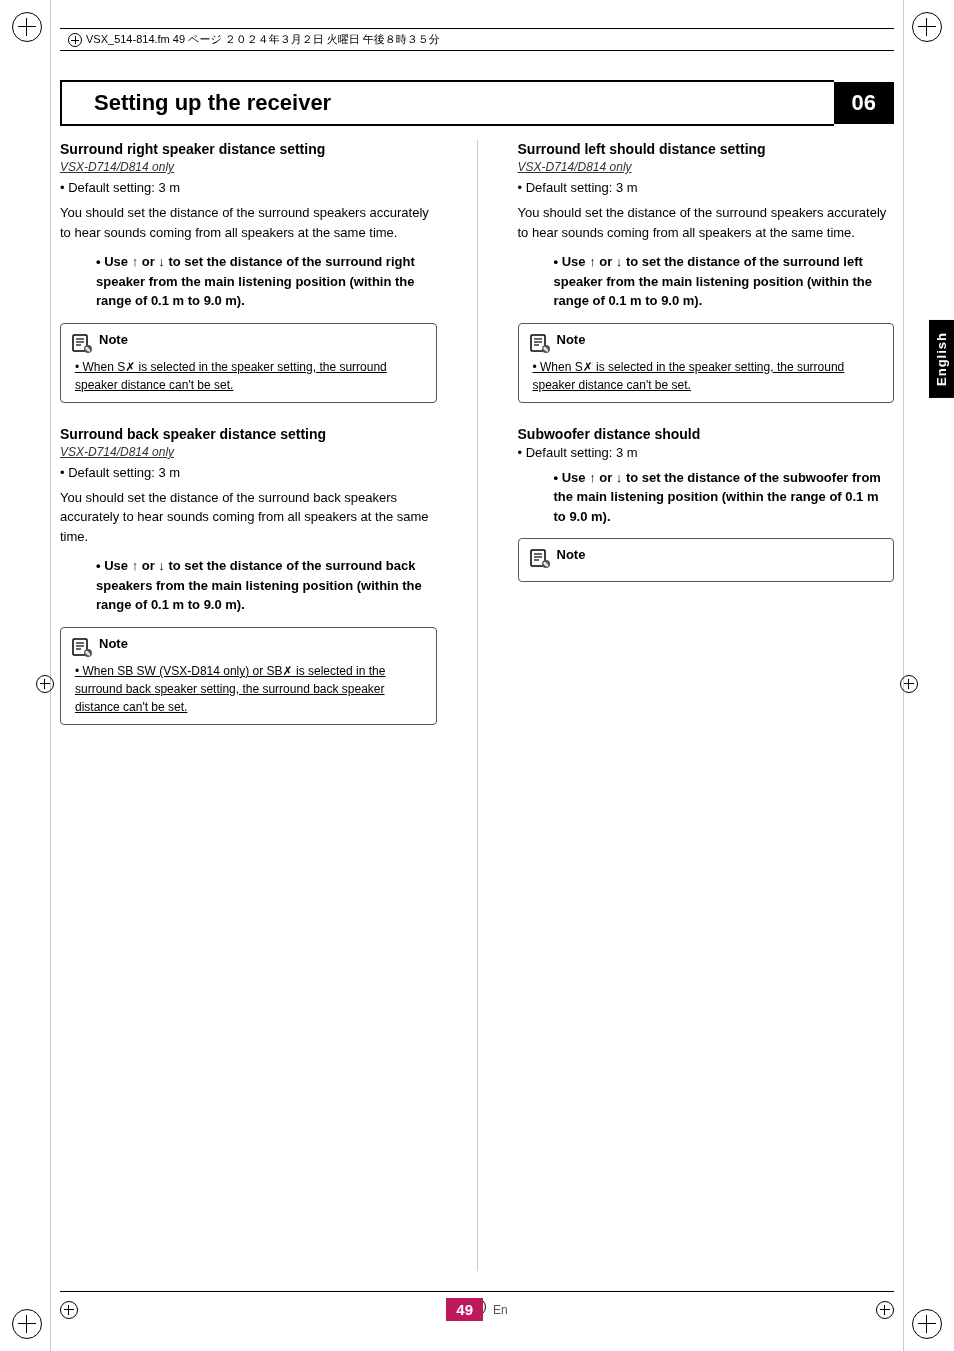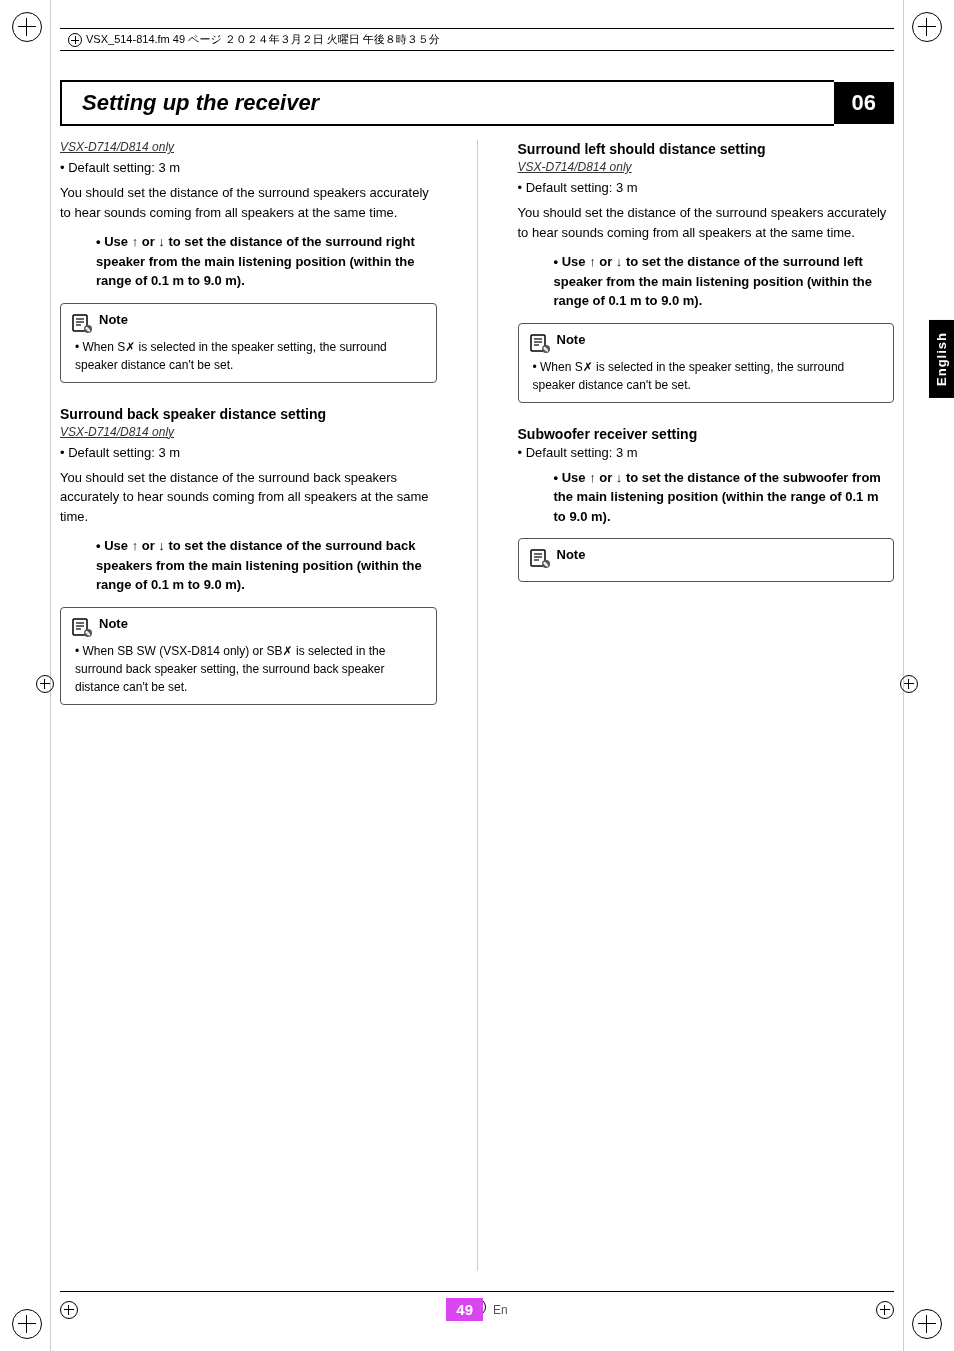--- a/index.html
+++ b/index.html
@@ -58,23 +58,22 @@
       top: 80px;
       left: 60px;
       right: 60px;
       display: flex;
       align-items: center;
       gap: 0;
     }
     .page-title-box {
       flex: 1;
       border: 2px solid #000;
-      padding: 8px 20px;
+      padding: 8px 32px;
       border-right: none;
-      font-style: italic;
     }
     .page-title-box h1 {
       font-size: 22px;
       font-weight: bold;
     }
     .page-number-box {
       background: #000;
       color: #fff;
       font-size: 22px;
       font-weight: bold;
@@ -188,20 +187,21 @@
       flex-shrink: 0;
     }
     .note-content {
       font-size: 12px;
       line-height: 1.5;
       padding-left: 4px;
     }
     .note-content ul {
       list-style: none;
       padding: 0;
+      text-decoration: underline;
     }
     .note-content ul li::before {
       content: '• ';
     }
 
     
     .footer {
       position: absolute;
       bottom: 30px;
       left: 60px;
@@ -211,21 +211,21 @@
       align-items: center;
       border-top: 1px solid #000;
       padding-top: 6px;
     }
     .footer-crosshair {
       display: inline-flex;
       align-items: center;
       gap: 8px;
     }
     .page-num-box {
-      background: #d946ef;
+      background: #be185d;
       color: #fff;
       font-size: 15px;
       font-weight: bold;
       padding: 3px 10px;
     }
     .footer-en {
       font-size: 12px;
       color: #555;
     }
 
@@ -334,20 +334,21 @@
   </div>
 </div>
 
 <div class="english-tab">English</div>
 
 <div class="main-content">
 
   <div class="left-column">
 
     <div class="section">
+      <div class="section-title">Surround right speaker distance setting</div>
       <div class="section-subtitle">VSX-D714/D814 only</div>
       <div class="section-default">• <span>Default setting: 3 m</span></div>
       <div class="section-body">You should set the distance of the surround speakers accurately to hear sounds coming from all speakers at the same time.</div>
       <div class="section-instruction">
         <strong>• <span>Use ↑ or ↓ to set the distance of the surround right speaker from the main listening position (within the range of 0.1 m to 9.0 m).</span></strong>
       </div>
       <div class="note-box">
         <div class="note-header">
           <svg class="note-icon" viewBox="0 0 22 22" xmlns="http://www.w3.org/2000/svg">
             <rect x="2" y="3" width="14" height="16" rx="1" fill="none" stroke="#000" stroke-width="1.5"></rect>
@@ -423,21 +424,21 @@
         </div>
         <div class="note-content">
           <ul>
             <li>When S✗ is selected in the speaker setting, the surround speaker distance can't be set.</li>
           </ul>
         </div>
       </div>
     </div>
 
     <div class="section">
-      <div class="section-title">Subwoofer receiver setting</div>
+      <div class="section-title">Subwoofer distance should</div>
       <div class="section-default">• <span>Default setting: 3 m</span></div>
       <div class="section-instruction">
         <strong>• <span>Use ↑ or ↓ to set the distance of the subwoofer from the main listening position (within the range of 0.1 m to 9.0 m).</span></strong>
       </div>
       <div class="note-box">
         <div class="note-header">
           <svg class="note-icon" viewBox="0 0 22 22" xmlns="http://www.w3.org/2000/svg">
             <rect x="2" y="3" width="14" height="16" rx="1" fill="none" stroke="#000" stroke-width="1.5"></rect>
             <line x1="5" y1="7" x2="13" y2="7" stroke="#000" stroke-width="1.2"></line>
             <line x1="5" y1="10" x2="13" y2="10" stroke="#000" stroke-width="1.2"></line>

